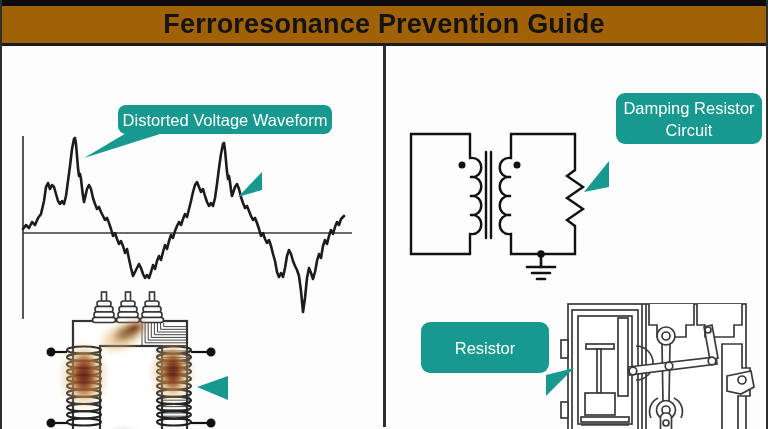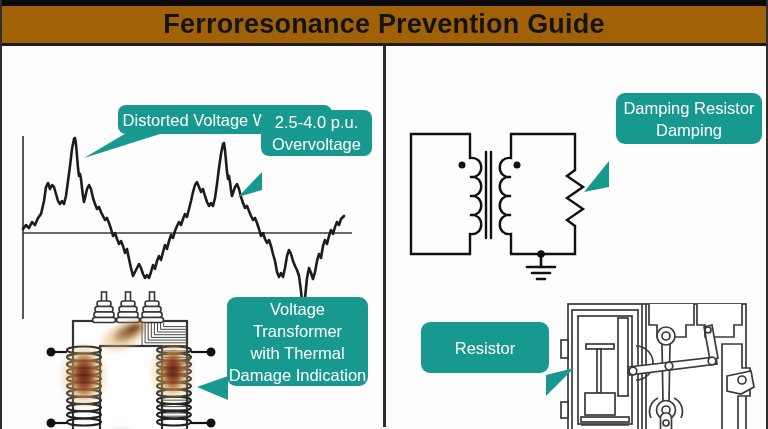--- a/index.html
+++ b/index.html
@@ -266,35 +266,25 @@
         <polygon points="228,330 228,354 197,341"></polygon>
         <polygon points="609,115 609,141 584,146"></polygon>
         <polygon points="546,329 546,350 574,322"></polygon>
       </g>
     </svg>
 
     <div class="callout small" style="left:116px;top:59px;width:214px;height:29px;">
       <div>Distorted Voltage Waveform</div>
     </div>
 
-    <div class="callout small" style="left:259px;top:64px;width:111px;height:46px;">
-      <div>2.5-4.0 p.u.</div>
-      <div>Overvoltage</div>
-    </div>
-
-    <div class="callout" style="left:225px;top:251px;width:141px;height:89px;">
-      <div>Voltage</div>
-      <div>Transformer</div>
-      <div>with Thermal</div>
-      <div>Damage Indication</div>
-    </div>
+
 
     <div class="callout" style="left:606px;top:47px;width:146px;height:51px;margin-left:8px;">
       <div>Damping Resistor</div>
-      <div>Damping</div>
+      <div>Circuit</div>
     </div>
 
     <div class="callout" style="left:419px;top:276px;width:128px;height:51px;">
       <div>Resistor</div>
     </div>
 
   </div>
 
   <div class="v-divider"></div>
 </div>

